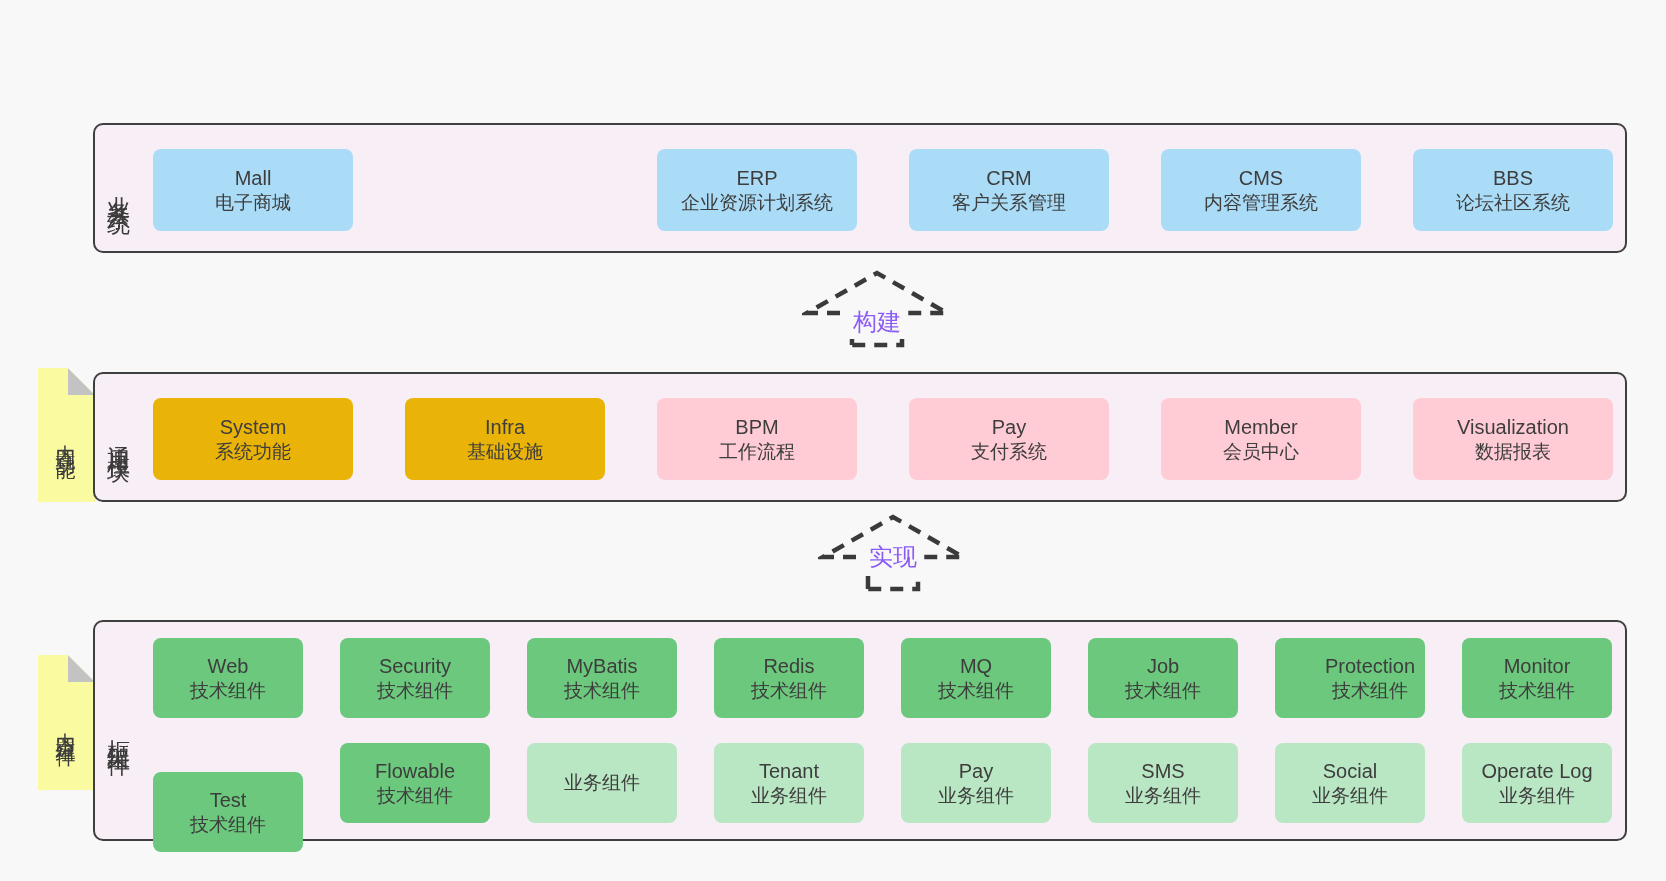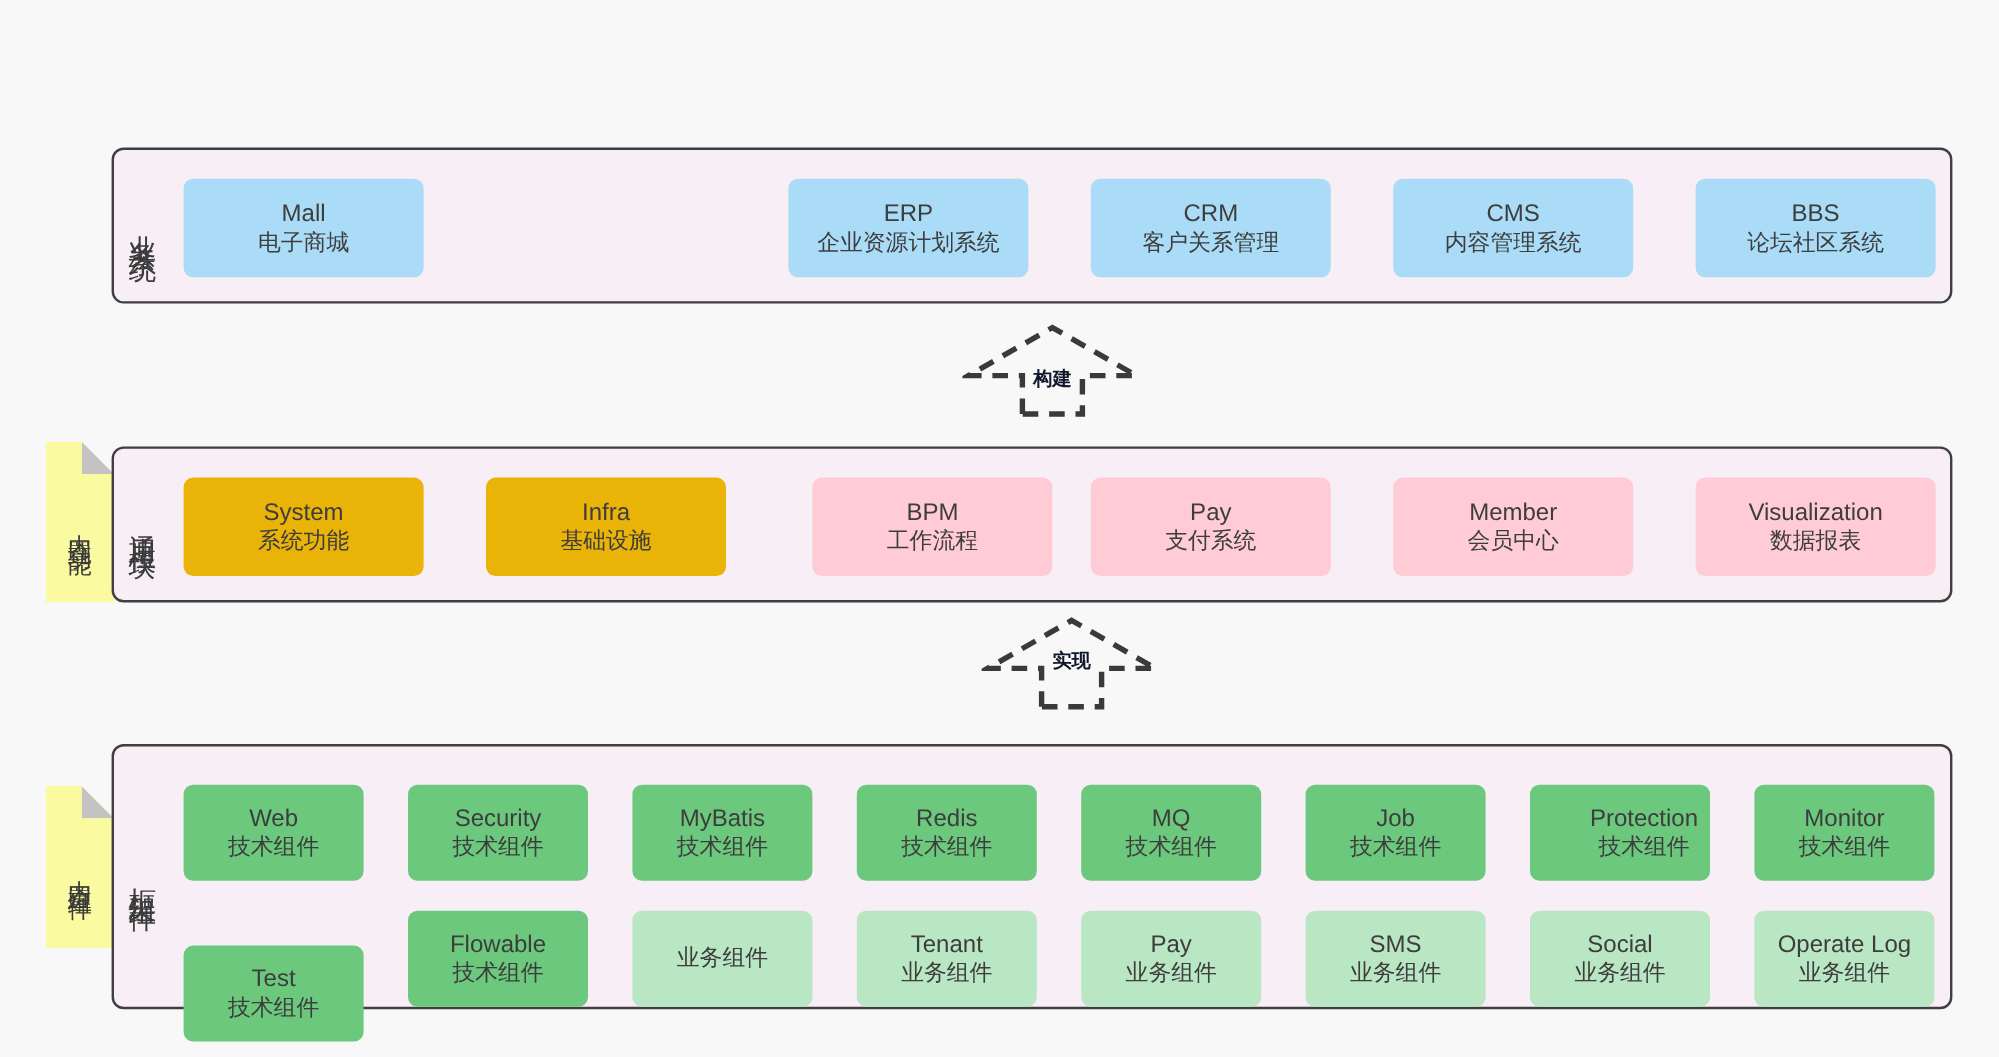--- a/index.html
+++ b/index.html
@@ -45,21 +45,21 @@
     display:flex;flex-direction:column;
     align-items:center;justify-content:center;
     text-align:center;
     line-height:1.3;
     z-index:3;
     color:#3d3d3d;
   }
   .box .t{font-size:20px;}
   .box .s{font-size:19px;}
   .w200{width:200px;height:82px;}
-  .w150{width:150px;height:80px;padding:0 4px;box-sizing:border-box;margin-top:16px;}
+  .w150{width:150px;height:80px;padding:0 4px;box-sizing:border-box;}
   .blue{background:#aadcf7;}
   .red{background:#eab308;}
   .pink{background:#ffccd5;}
   .green{background:#6bc87c;}
   .light-green{background:#b9e6c3;}
   
   .note{
     position:absolute;
     left:38px;width:57px;
     background:#fafaa1;
@@ -91,25 +91,24 @@
     fill:none;
     stroke:#3a3a3a;
     stroke-width:4.5;
     stroke-dasharray:13 9;
   }
   .arrow-label{
     position:absolute;
     transform:translateX(-50%);
     background:#f8f8f8;
     padding:1px 4px;
-    font-size:16px;
-    color:#0f172a;
+    font-size:24px;
+    color:#8b5cf6;
     z-index:3;
     white-space:nowrap;
-    font-weight:bold;
   }
 </style>
 </head>
 <body>
 
 <div id="stage">
 
   <div class="note" id="note-modules">
     <div class="note-fold"></div>
     <div class="note-text">内置功能</div>
@@ -152,21 +151,21 @@
     <div class="vlabel">通用模块</div>
   </div>
   <div class="box red w200" style="left:153px;top:398px;">
     <div class="t">System</div>
     <div class="s">系统功能</div>
   </div>
   <div class="box red w200" style="left:405px;top:398px;">
     <div class="t">Infra</div>
     <div class="s">基础设施</div>
   </div>
-  <div class="box pink w200" style="left:657px;top:398px;margin-left:20px;">
+  <div class="box pink w200" style="left:657px;top:398px;">
     <div class="t">BPM</div>
     <div class="s">工作流程</div>
   </div>
   <div class="box pink w200" style="left:909px;top:398px;">
     <div class="t">Pay</div>
     <div class="s">支付系统</div>
   </div>
   <div class="box pink w200" style="left:1161px;top:398px;">
     <div class="t">Member</div>
     <div class="s">会员中心</div>

